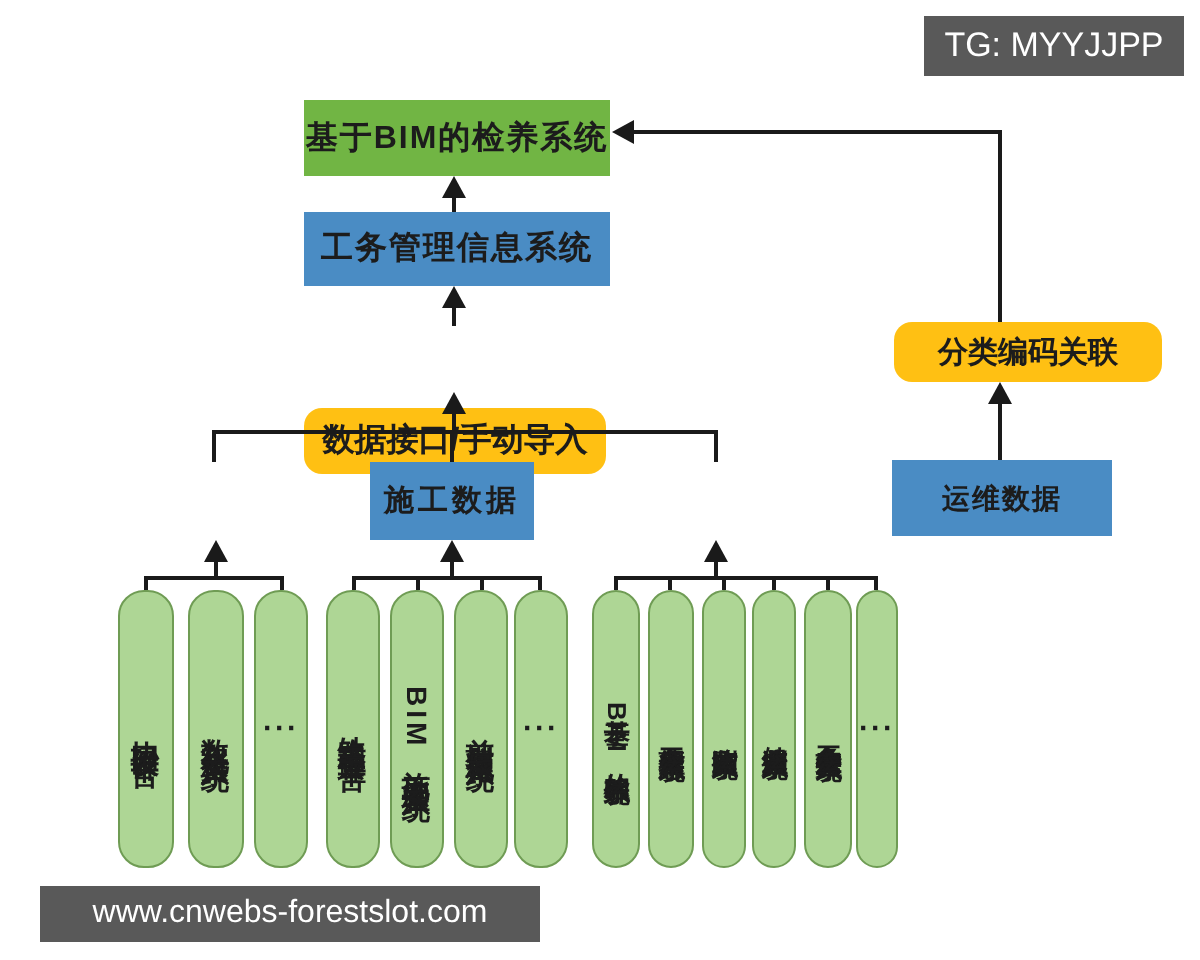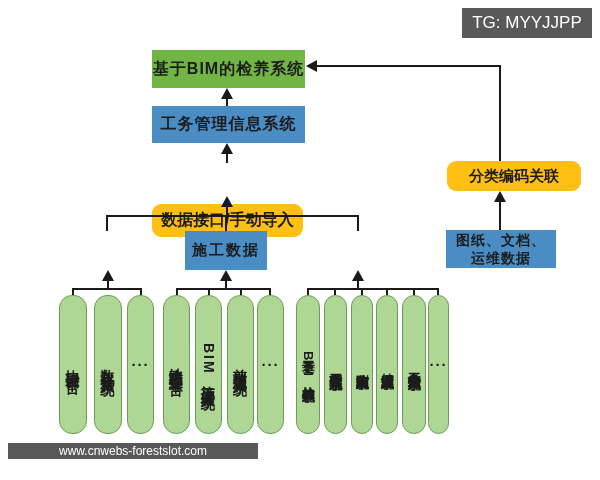--- a/index.html
+++ b/index.html
@@ -35,21 +35,20 @@
 <div id="canvas">
 
   <div class="box graybox" style="left:462px;top:8px;width:130px;height:30px;font-size:17px;">TG: MYYJJPP</div>
 
   <div class="box green" style="left:152px;top:50px;width:153px;height:38px;font-size:16px;letter-spacing:1px;">基于BIM的检养系统</div>
   <div class="box blue" style="left:152px;top:106px;width:153px;height:37px;font-size:16px;letter-spacing:1px;">工务管理信息系统</div>
   <div class="box yellow" style="left:152px;top:163px;width:151px;height:33px;font-size:16px;margin-top:41px;">数据接口/手动导入</div>
 
   <div class="box yellow" style="left:447px;top:161px;width:134px;height:30px;font-size:15px;">分类编码关联</div>
   <div class="box blue twoline" style="left:446px;top:230px;width:110px;height:38px;">
-    <span>图纸、文档、</span>
     <span>运维数据</span>
   </div>
 
   <div class="box blue srcbox" style="left:185px;width:82px;">施工数据</div>
 
   <div class="arr-up" style="left:221px;top:88px;"></div>
   <div class="vl" style="left:226px;top:98px;height:8px;"></div>
   <div class="arr-up" style="left:221px;top:143px;"></div>
   <div class="vl" style="left:226px;top:153px;height:10px;"></div>
   <div class="arr-up" style="left:221px;top:196px;"></div>
@@ -98,15 +97,15 @@
   <div class="pill" style="left:227px;width:27px;">前端信息化系统</div>
   <div class="pill dots" style="left:257px;width:27px;">···</div>
 
   <div class="pill g3" style="left:296px;width:24px;">基于BIM的检养系统</div>
   <div class="pill g3" style="left:324px;width:23px;">工务管理信息系统</div>
   <div class="pill g3" style="left:351px;width:22px;">防灾监测系统</div>
   <div class="pill g3" style="left:376px;width:22px;">健康监测系统</div>
   <div class="pill g3" style="left:402px;width:24px;">工务安全生产管理系统</div>
   <div class="pill dots" style="left:428px;width:21px;">···</div>
 
-  <div class="box graybox" style="left:8px;top:443px;width:250px;height:16px;font-size:12px;">www.cnwebs-forestslot.com</div>
+  <div class="box graybox" style="left:20px;top:443px;width:250px;height:28px;font-size:16px;">www.cnwebs-forestslot.com</div>
 
 </div>
 
 </body></html>

